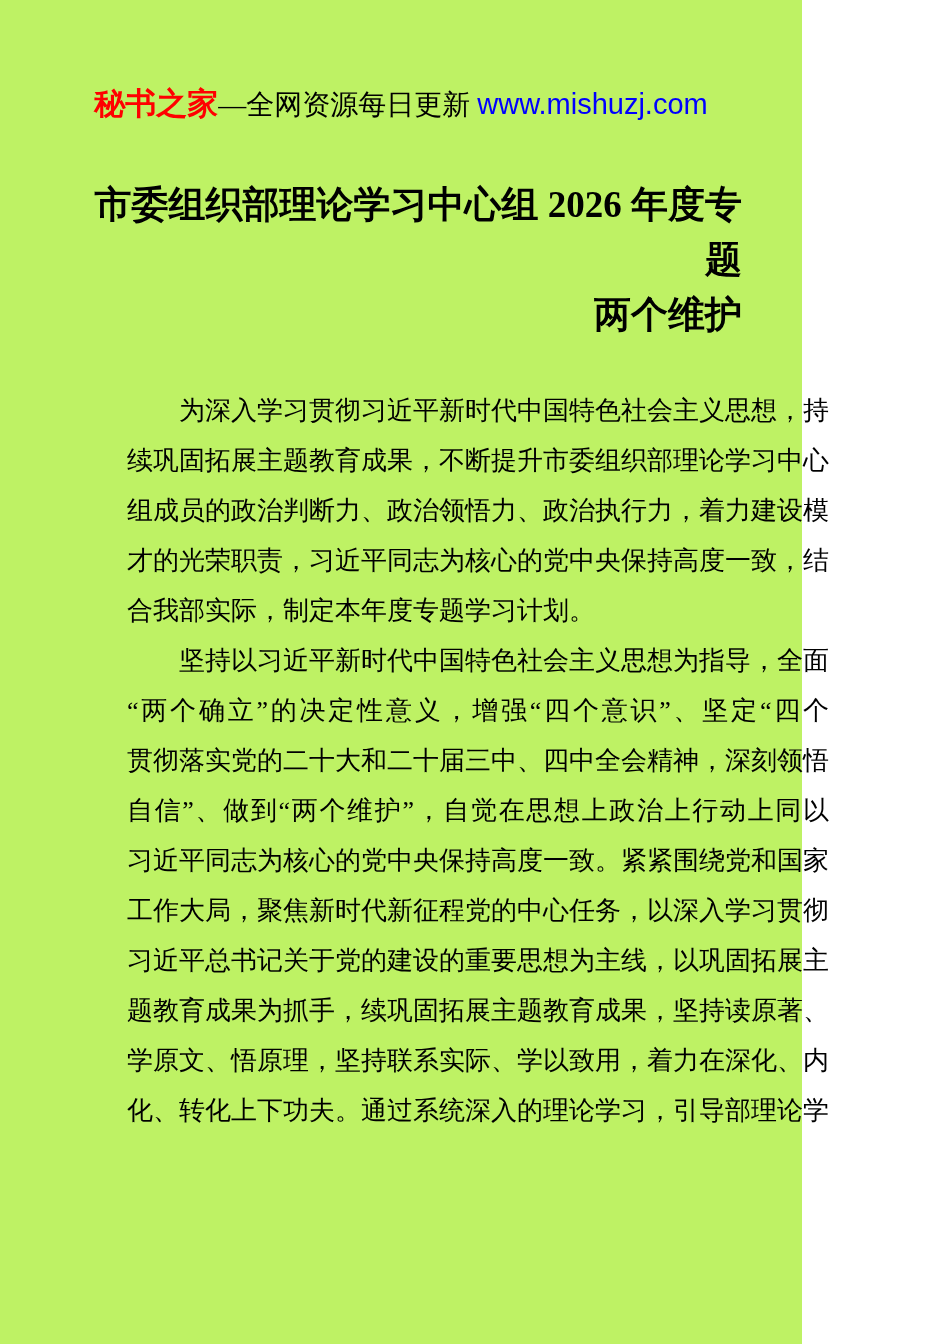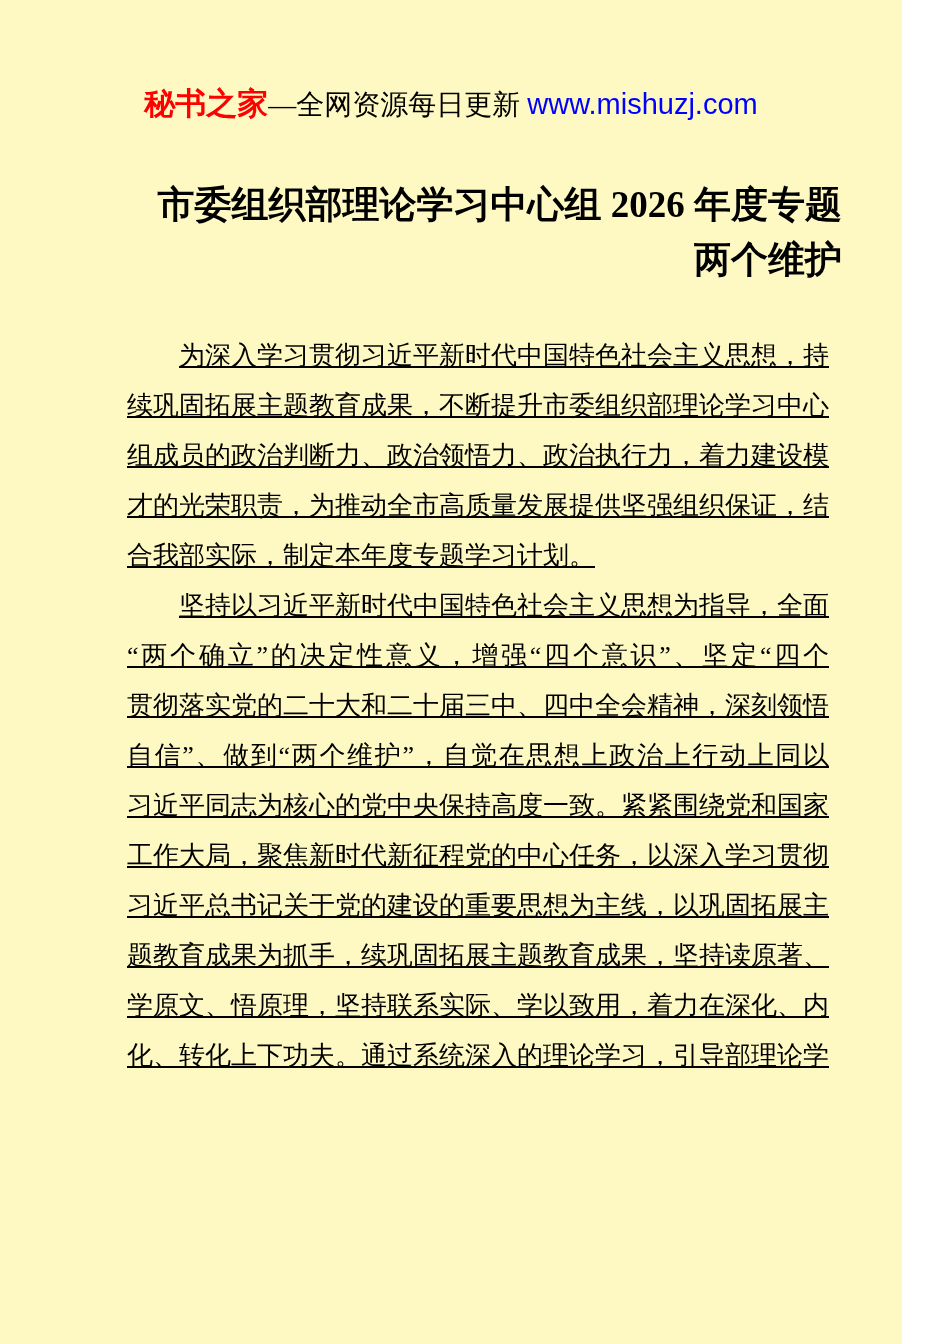--- a/index.html
+++ b/index.html
@@ -8,23 +8,23 @@
     background: #ffffff;
   }
   body {
     width: 950px;
     height: 1344px;
     overflow: hidden;
     font-family: "Liberation Serif", "DejaVu Serif", serif;
     color: #000000;
   }
   .page {
-    width: 902px;
+    width: 802px;
     height: 1344px;
-    background: #fef9c3;
+    background: #bef264;
     position: relative;
   }
   .header {
     padding-top: 84px;
     text-align: center;
     line-height: 40px;
     font-size: 28px;
     white-space: nowrap;
   }
   .header .brand {
@@ -52,21 +52,20 @@
     width: 702px;
     font-size: 26px;
     line-height: 50px;
   }
   .line {
     height: 50px;
     overflow: hidden;
     text-align: justify;
     text-align-last: justify;
     text-justify: inter-character;
-    text-decoration: underline;
   }
   .line.indent {
     text-indent: 52px;
   }
   .line.last {
     text-align-last: left;
   }
   .line.heading {
     font-weight: bold;
     text-align-last: left;
@@ -83,21 +82,21 @@
 
   <div class="title">
     <div>市委组织部理论学习中心组 2026 年度专题</div>
     <div>两个维护</div>
   </div>
 
   <div class="doc" id="doc-body">
       <div class="line indent">为深入学习贯彻习近平新时代中国特色社会主义思想，持</div>
       <div class="line">续巩固拓展主题教育成果，不断提升市委组织部理论学习中心</div>
       <div class="line">组成员的政治判断力、政治领悟力、政治执行力，着力建设模</div>
-      <div class="line">才的光荣职责，为推动全市高质量发展提供坚强组织保证，结</div>
+      <div class="line">才的光荣职责，习近平同志为核心的党中央保持高度一致，结</div>
       <div class="line last">合我部实际，制定本年度专题学习计划。</div>
       <div class="line indent">坚持以习近平新时代中国特色社会主义思想为指导，全面</div>
       <div class="line">“两个确立”的决定性意义，增强“四个意识”、坚定“四个</div>
       <div class="line">贯彻落实党的二十大和二十届三中、四中全会精神，深刻领悟</div>
       <div class="line">自信”、做到“两个维护”，自觉在思想上政治上行动上同以</div>
       <div class="line">习近平同志为核心的党中央保持高度一致。紧紧围绕党和国家</div>
       <div class="line">工作大局，聚焦新时代新征程党的中心任务，以深入学习贯彻</div>
       <div class="line">习近平总书记关于党的建设的重要思想为主线，以巩固拓展主</div>
       <div class="line">题教育成果为抓手，续巩固拓展主题教育成果，坚持读原著、</div>
       <div class="line">学原文、悟原理，坚持联系实际、学以致用，着力在深化、内</div>

